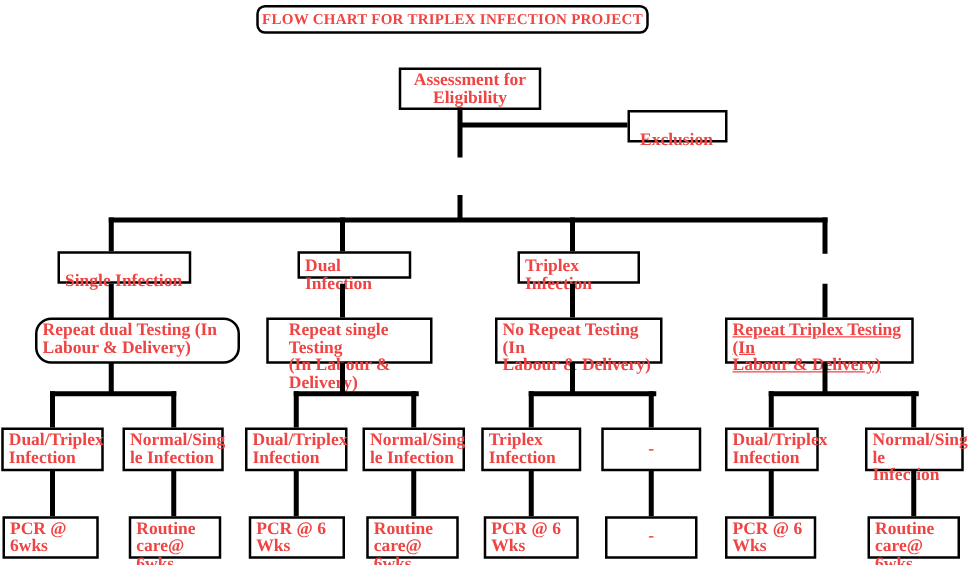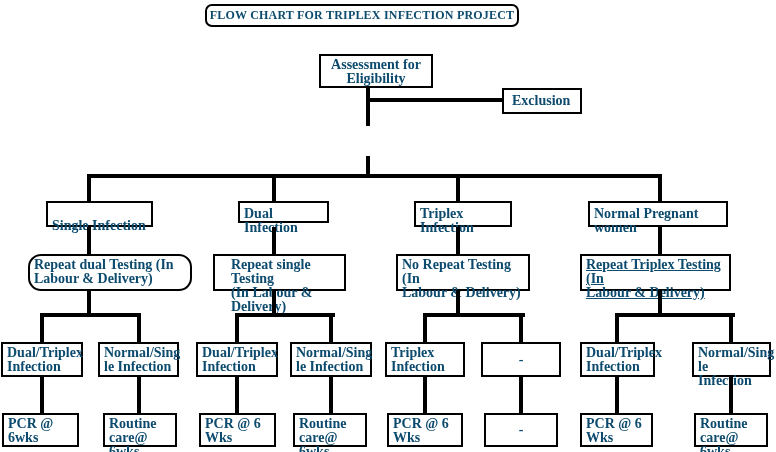--- a/index.html
+++ b/index.html
@@ -1,18 +1,18 @@
 <!DOCTYPE html>
 <html><head>
 <meta charset="utf-8">
 <style>
   html,body{margin:0;padding:0;background:#ffffff;}
   #canvas{
     position:relative;width:776px;height:452px;background:#ffffff;
-    font-family:"Liberation Serif","DejaVu Serif",serif;color:#0c4a6e;
+    font-family:"Liberation Serif","DejaVu Serif",serif;color:#ef4444;
     overflow:hidden;
   }
   .box{
     position:absolute;background:#fff;border:2px solid #000;box-sizing:border-box;
     font-weight:bold;font-size:14px;line-height:14px;white-space:pre-line;
     padding:2px 4px;
   }
   .c{text-align:center;}
   .mid{display:flex;align-items:center;justify-content:center;padding:0;}
   .line{position:absolute;background:#000;}
@@ -29,21 +29,21 @@
 <div id="canvas">
 
   <div class="title-box">FLOW CHART FOR TRIPLEX INFECTION PROJECT</div>
 
   <div class="box c" style="left:319px;top:54px;width:114px;height:34px;">Assessment for
 Eligibility</div>
 
   <div class="line" style="left:366px;top:86px;width:4px;height:40px;"></div>
   <div class="line" style="left:368px;top:98px;width:135px;height:4px;"></div>
 
-  <div class="box" style="left:502px;top:88px;width:80px;height:26px;padding-top:4px;padding-left:8px;">Exclusion</div>
+  <div class="box" style="left:502px;top:88px;width:80px;height:26px;padding-top:16px;padding-left:8px;">Exclusion</div>
 
 
   <div class="line" style="left:366px;top:156px;width:4px;height:20px;"></div>
   <div class="line" style="left:87px;top:174px;width:575px;height:4px;"></div>
 
   <div class="line" style="left:87px;top:174px;width:4px;height:29px;"></div>
   <div class="box" style="left:46px;top:201px;width:107px;height:26px;padding-top:16px;">Single Infection</div>
   <div class="line" style="left:87px;top:227px;width:4px;height:28px;"></div>
   <div class="box" style="left:28px;top:254px;width:164px;height:37px;border-radius:13px;">Repeat dual Testing (In
 Labour &amp; Delivery)</div>
@@ -93,21 +93,20 @@
   <div class="box" style="left:385px;top:342px;width:80px;height:35px;">Triplex
 Infection</div>
   <div class="box mid" style="left:481px;top:342px;width:80px;height:35px;">-</div>
   <div class="line" style="left:423px;top:376px;width:4px;height:38px;"></div>
   <div class="line" style="left:519px;top:376px;width:4px;height:38px;"></div>
   <div class="box" style="left:387px;top:413px;width:76px;height:34px;">PCR @ 6
 Wks</div>
   <div class="box mid" style="left:484px;top:413px;width:74px;height:34px;">-</div>
 
   <div class="line" style="left:658px;top:174px;width:4px;height:29px;"></div>
-  <div class="box" style="left:588px;top:201px;width:140px;height:26px;padding-top:4px;">Normal Pregnant women</div>
   <div class="line" style="left:658px;top:227px;width:4px;height:28px;"></div>
   <div class="box" style="left:580px;top:254px;width:151px;height:37px;text-decoration:underline;">Repeat Triplex Testing (In
 Labour &amp; Delivery)</div>
   <div class="line" style="left:658px;top:290px;width:4px;height:25px;"></div>
   <div class="line" style="left:615px;top:313px;width:120px;height:4px;"></div>
   <div class="line" style="left:615px;top:313px;width:4px;height:31px;"></div>
   <div class="line" style="left:729px;top:313px;width:4px;height:31px;"></div>
   <div class="box" style="left:580px;top:342px;width:75px;height:35px;">Dual/Triplex
 Infection</div>
   <div class="box" style="left:692px;top:342px;width:79px;height:35px;">Normal/Sing

